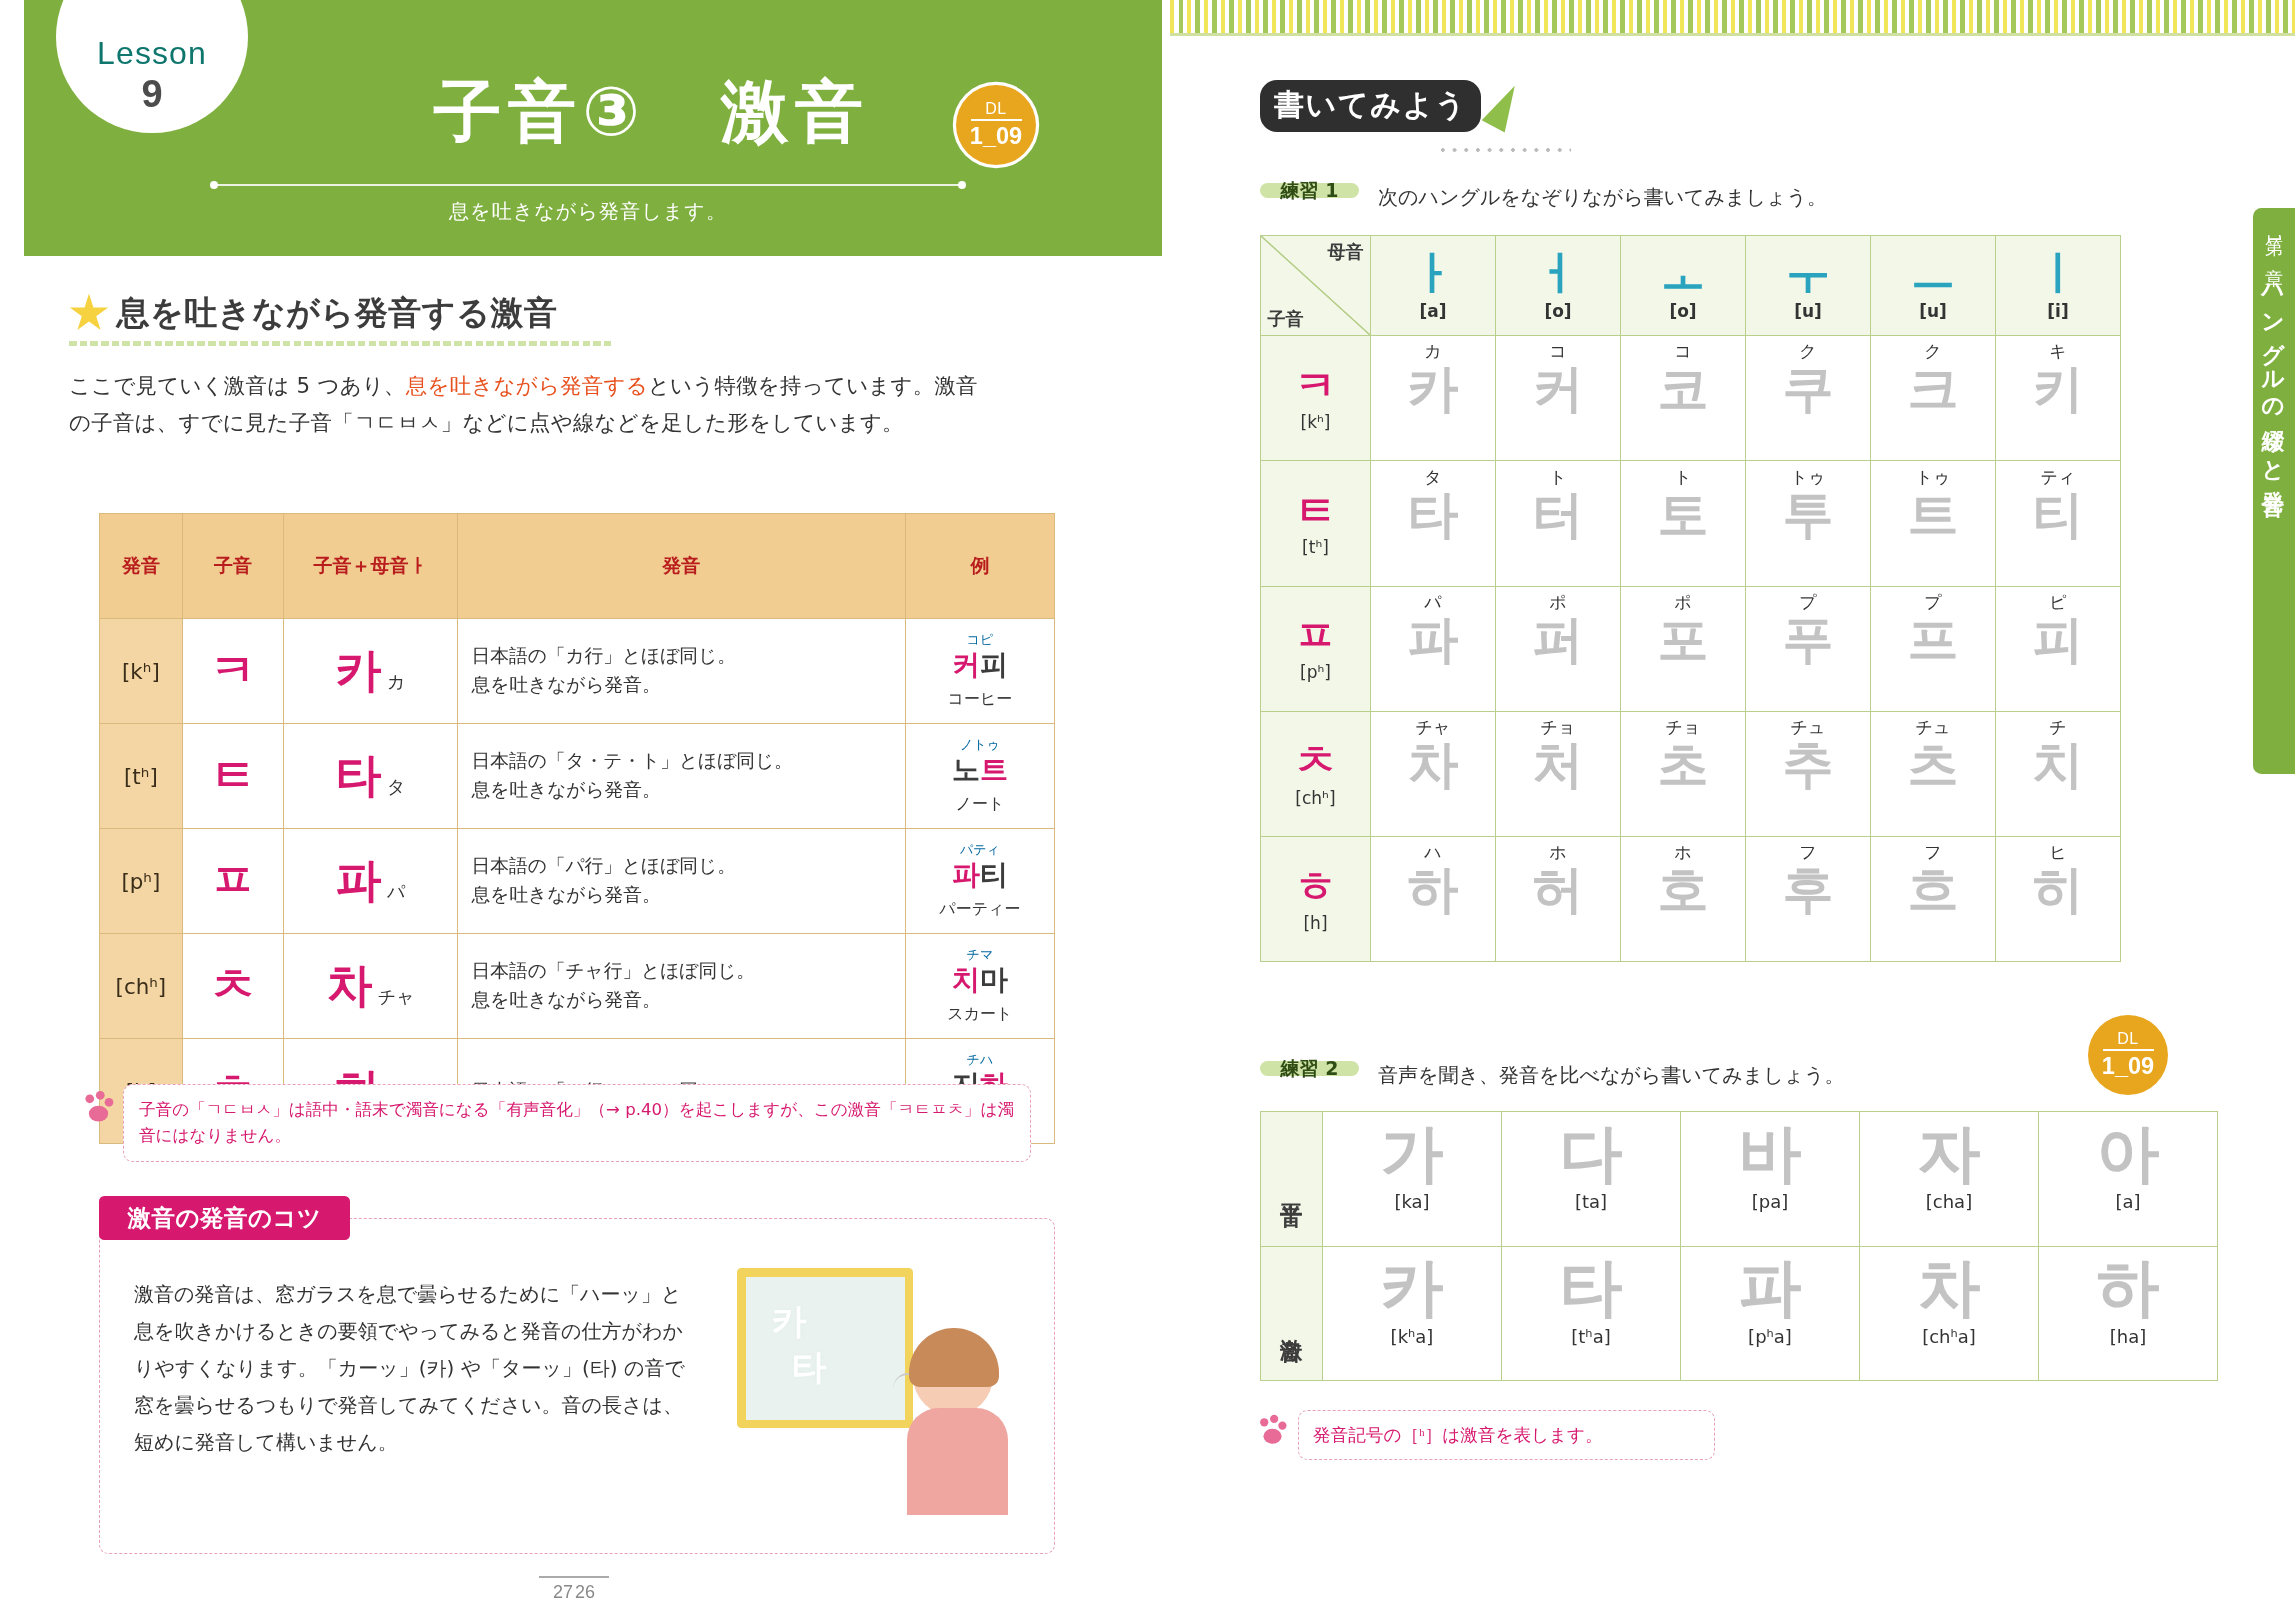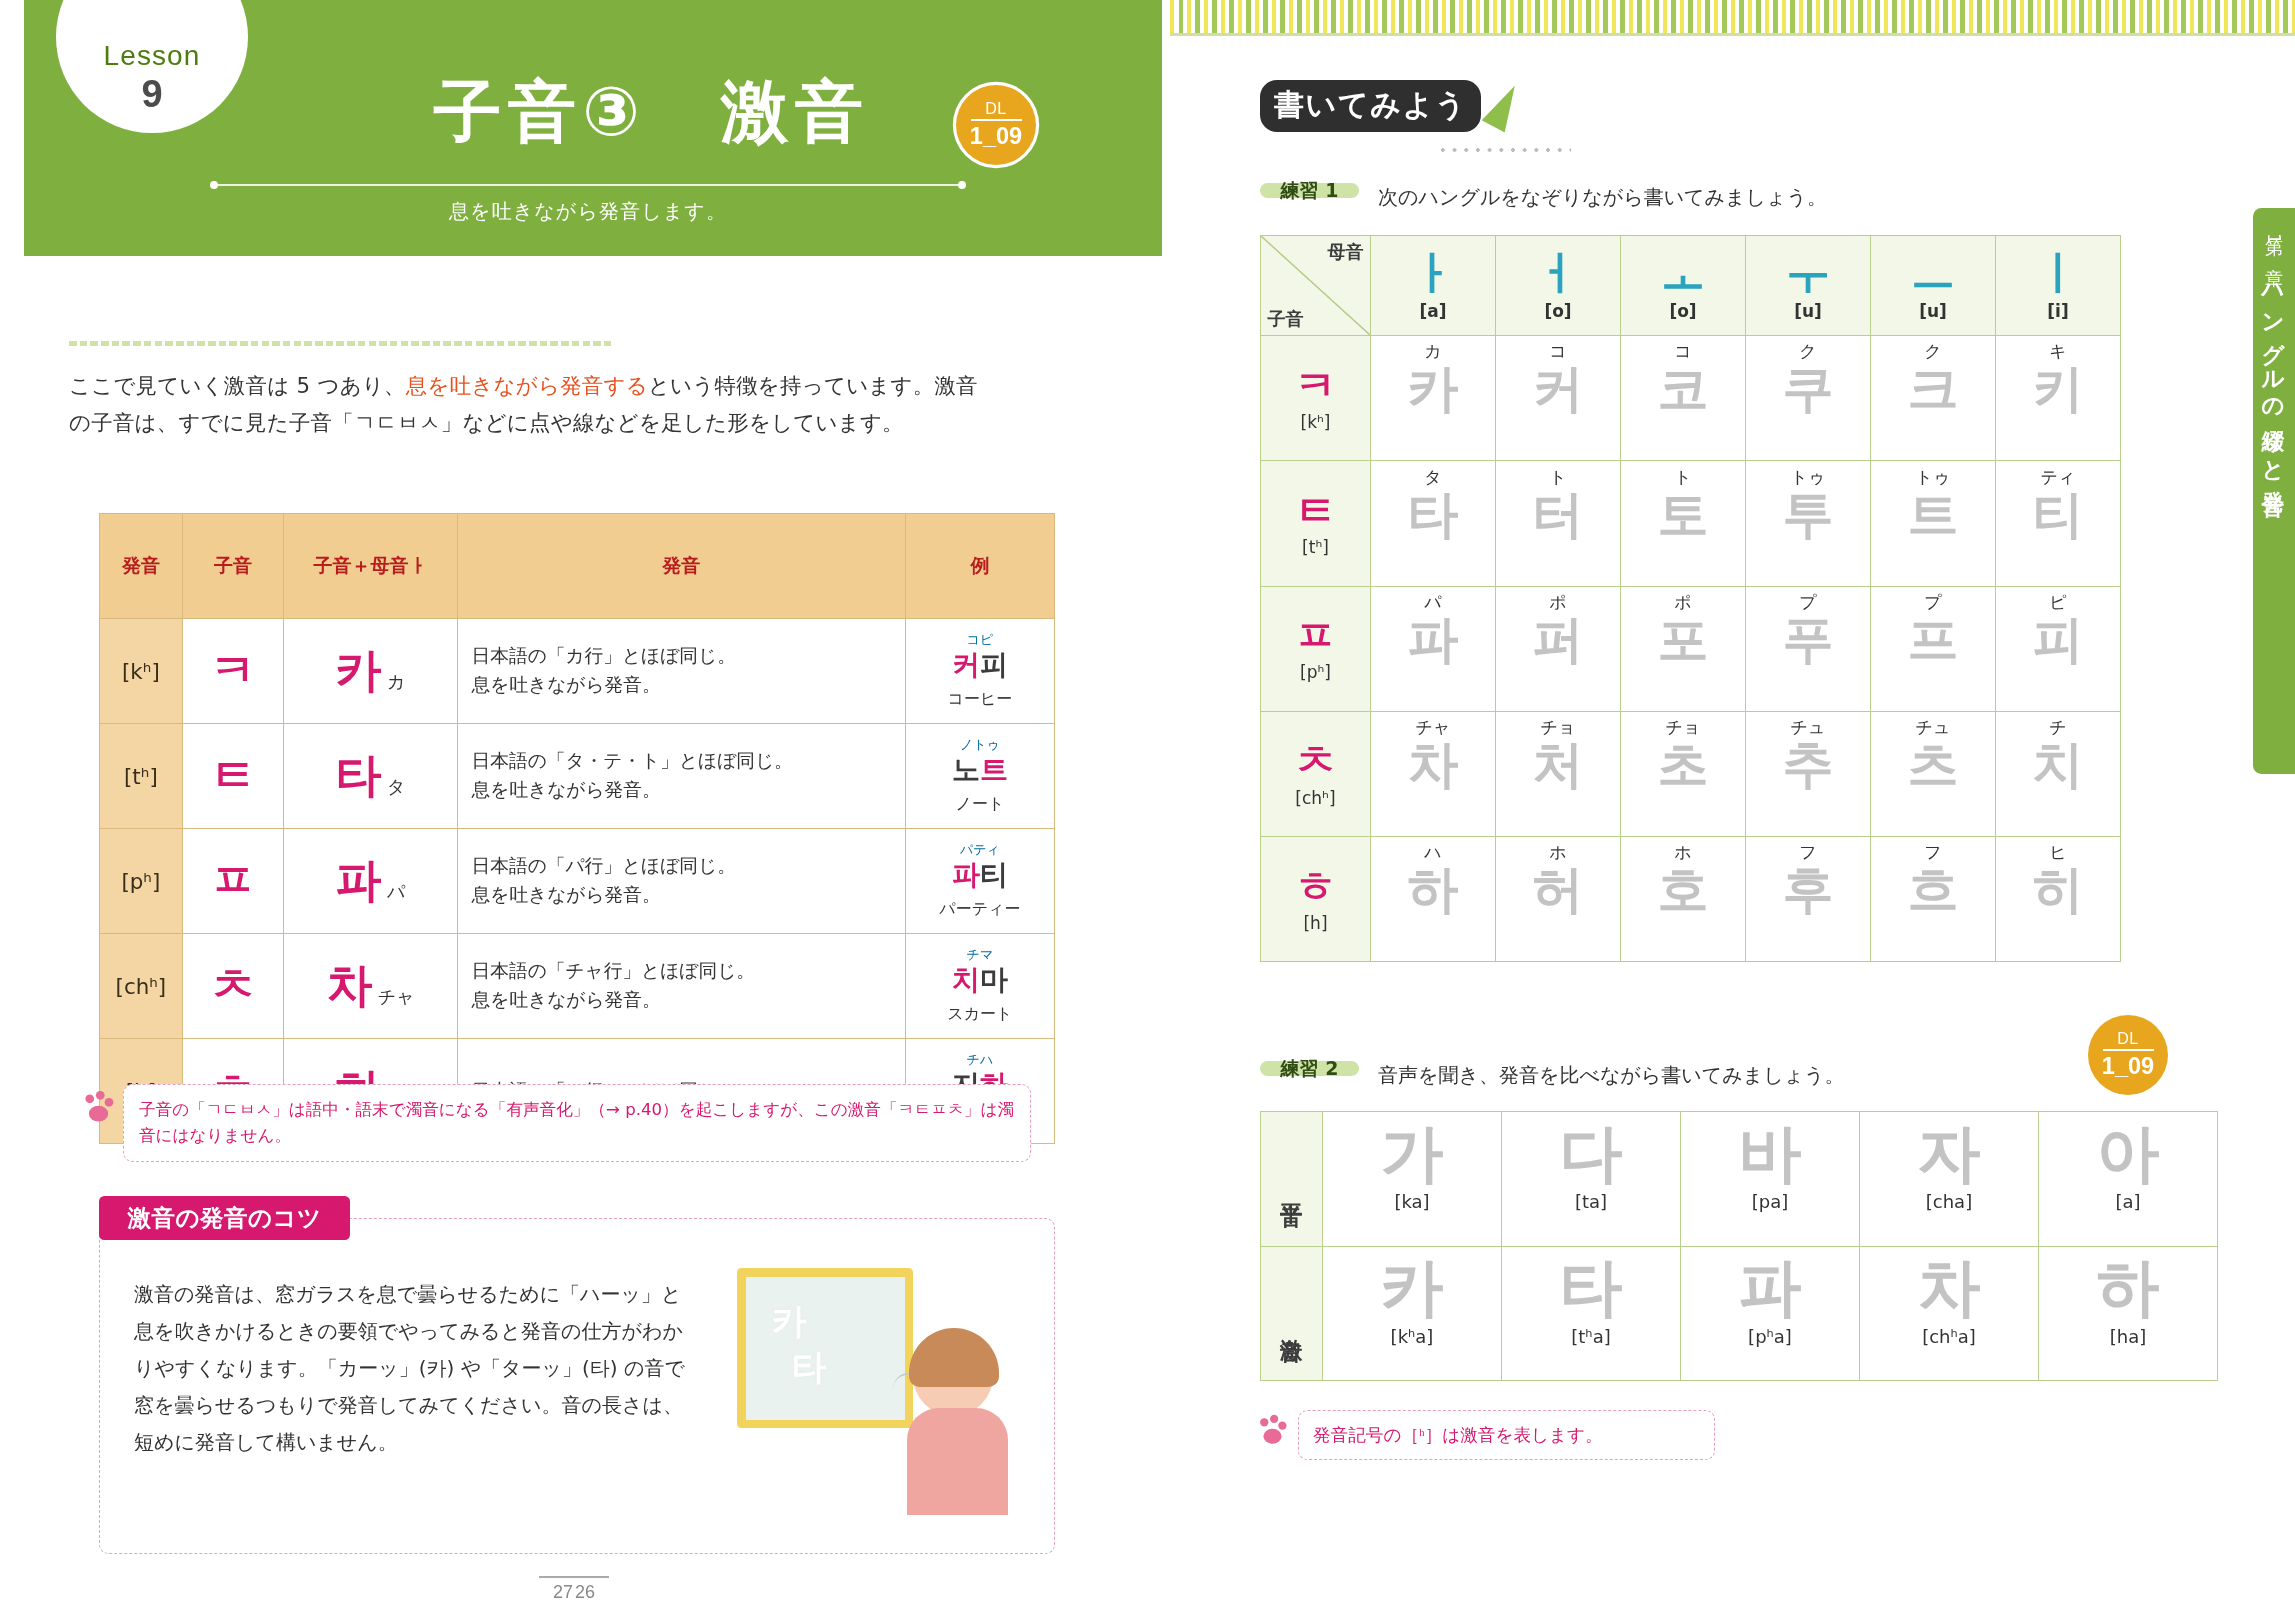--- a/index.html
+++ b/index.html
@@ -25,21 +25,21 @@
     position:absolute; left:0; bottom:-7.5px; width:100%; height:15px;
     background-image:radial-gradient(circle at 7.5px 0px, #7fb03f 7px, rgba(255,255,255,0) 7.5px);
     background-size:15px 15px; background-repeat:repeat-x;
   }
   .lesson-circle {
     position:absolute; left:56px; top:-59px; width:192px; height:192px;
     background:#ffffff; border-radius:50%;
     display:flex; flex-direction:column; align-items:center; justify-content:flex-end;
     padding-bottom:20px; box-sizing:border-box;
   }
-  .lesson-circle .l1 { font-size:28px; color:#4d7c0f; letter-spacing:1.1px; }
+  .lesson-circle .l1 { font-size:32px; color:#0f766e; letter-spacing:1.1px; }
   .lesson-circle .l2 { font-size:38px; color:#4c4c4c; font-weight:bold; line-height:1; margin-top:3.2px;}
   .header-title {
     position:absolute; left:299px; top:67px; width:705px;
     text-align:center; color:#ffffff; font-size:68px; font-weight:bold;
     letter-spacing:6.4px;
     font-family:"DejaVu Sans", sans-serif;
   }
   .header-rule {
     position:absolute; left:214px; top:184px; width:748px; height:2.1px; background:rgba(255,255,255,.85);
   }
@@ -270,20 +270,24 @@
     <div class="header-title">子音③　激音</div>
     <div class="header-rule"></div>
     <div class="header-sub">息を吐きながら発音します。</div>
 
     <div class="dl-badge" id="dl-left">
       <div class="dl-top">DL</div>
       <div class="dl-line"></div>
       <div class="dl-bot">1_09</div>
     </div>
 
+    <div class="sec-title">
+      <div class="star"></div>
+      <div class="txt">息を吐きながら発音する激音</div>
+    </div>
     <div class="sec-underline"></div>
 
     <div class="body-text">
       <span>ここで見ていく激音は 5 つあり、</span><span class="hl">息を吐きながら発音する</span><span>という特徴を持っています。激音</span><br>
       <span>の子音は、すでに見た子音「ㄱㄷㅂㅅ」などに点や線などを足した形をしています。</span>
     </div>
 
     <table class="tbl" id="main-table">
       <thead>
         <tr>

